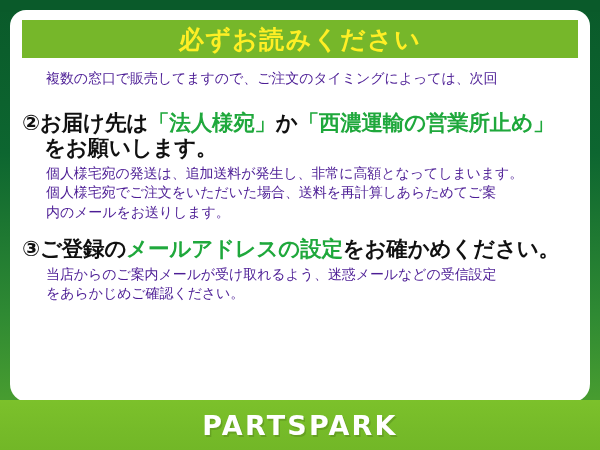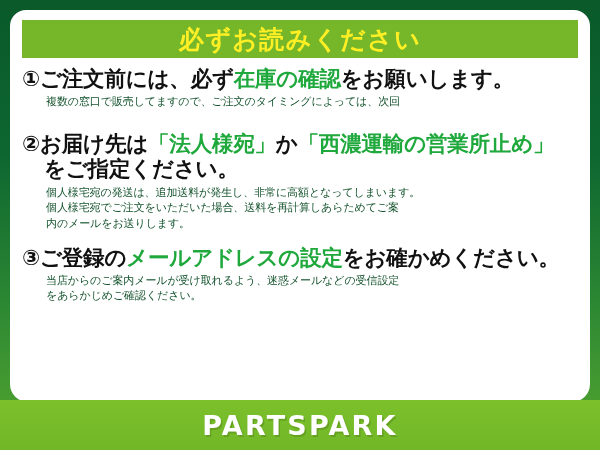--- a/index.html
+++ b/index.html
@@ -91,22 +91,22 @@
     white-space: nowrap;
   }
   .head-line.indent {
     padding-left: 22px;
   }
   .hl {
     color: #1fa83c;
   }
 
   .body-text {
-    font-size: 11px;
-    color: #14532d;
+    font-size: 14px;
+    color: #4c1d95;
     line-height: 1.42;
     padding-left: 24px;
     letter-spacing: -0.1px;
     white-space: nowrap;
   }
 
   .gap-1 { margin-top: 3px; }
   .gap-2 { margin-top: 21px; }
   .gap-3 { margin-top: 13px; }
 
@@ -141,27 +141,26 @@
 
   <div class="panel">
 
     <div class="header-bar">
       <div class="header-title">必ずお読みください</div>
     </div>
 
     <div class="content">
 
       <div class="item">
-        <div class="head-line"><span>①</span><span>ご注文前には、必ず</span><span class="hl">在庫の確認</span><span>をお願いします。</span></div>
         <div class="body-text gap-1">複数の窓口で販売してますので、ご注文のタイミングによっては、次回</div>
       </div>
 
       <div class="item gap-2">
         <div class="head-line"><span>②</span><span>お届け先は</span><span class="hl">「法人様宛」</span><span>か</span><span class="hl">「西濃運輸の営業所止め」</span></div>
-        <div class="head-line indent">をご指定ください。</div>
+        <div class="head-line indent">をお願いします。</div>
         <div class="body-text gap-1">個人様宅宛の発送は、追加送料が発生し、非常に高額となってしまいます。</div>
         <div class="body-text">個人様宅宛でご注文をいただいた場合、送料を再計算しあらためてご案</div>
         <div class="body-text">内のメールをお送りします。</div>
       </div>
 
       <div class="item gap-3">
         <div class="head-line"><span>③</span><span>ご登録の</span><span class="hl">メールアドレスの設定</span><span>をお確かめください。</span></div>
         <div class="body-text gap-1">当店からのご案内メールが受け取れるよう、迷惑メールなどの受信設定</div>
         <div class="body-text">をあらかじめご確認ください。</div>
       </div>

